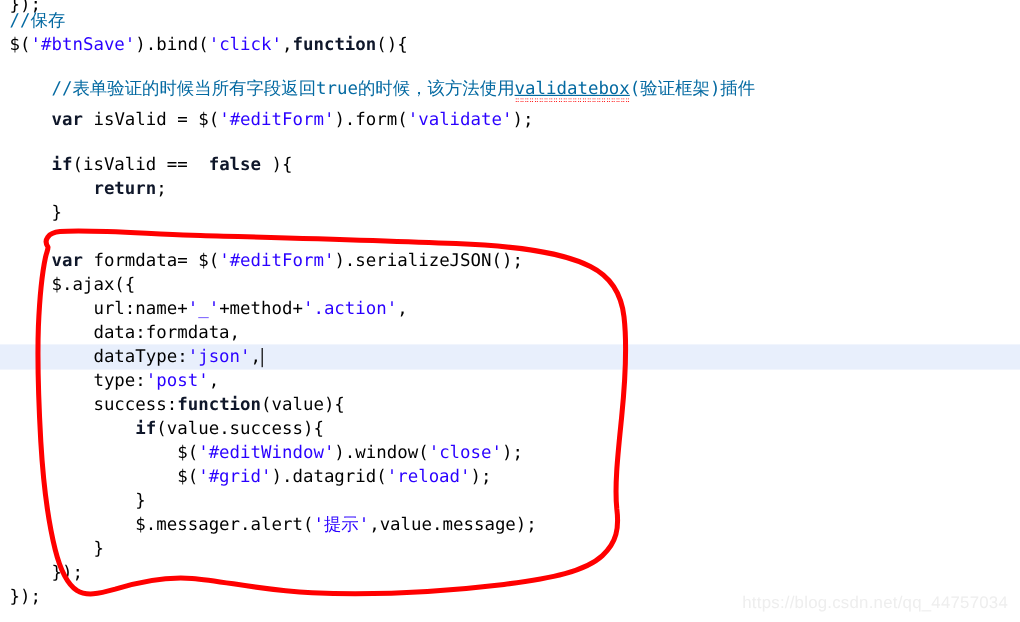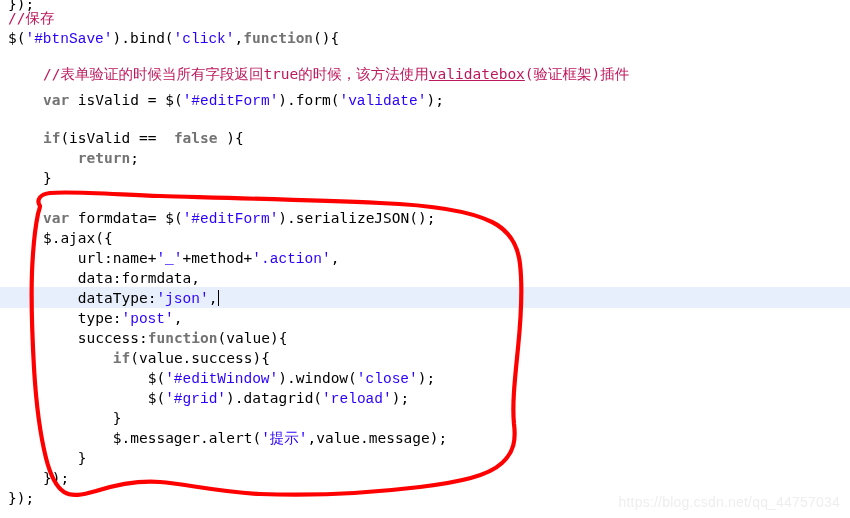--- a/index.html
+++ b/index.html
@@ -41,23 +41,23 @@
   .code-line {
     position: absolute;
     left: 0;
     white-space: pre;
     height: 20px;
     line-height: 20px;
   }
 
   
   .tk-plain   { color: #000000; }
-  .tk-kw      { color: #737373; font-weight: bold; }
-  .tk-str     { color: #2a00ff; font-family: Liberation Mono, monospace; }
-  .tk-cmt     { color: #be185d; text-align: right; }
+  .tk-kw      { color: #0f172a; font-weight: bold; }
+  .tk-str     { color: #2a00ff; }
+  .tk-cmt     { color: #0369a1; text-align: right; }
 
   
   .squiggle {
     position: relative;
     display: inline-block;
     text-decoration: underline;
   }
   .squiggle::after {
     content: "";
     position: absolute;

